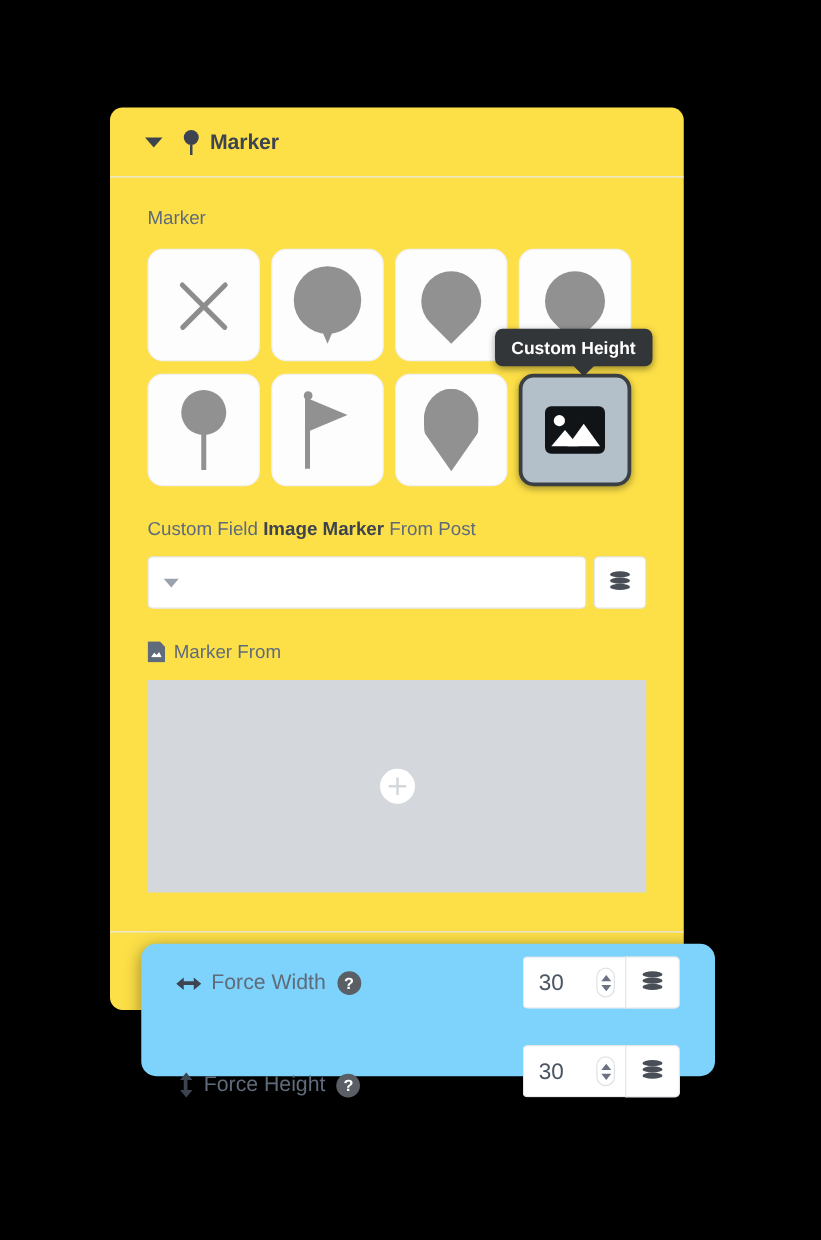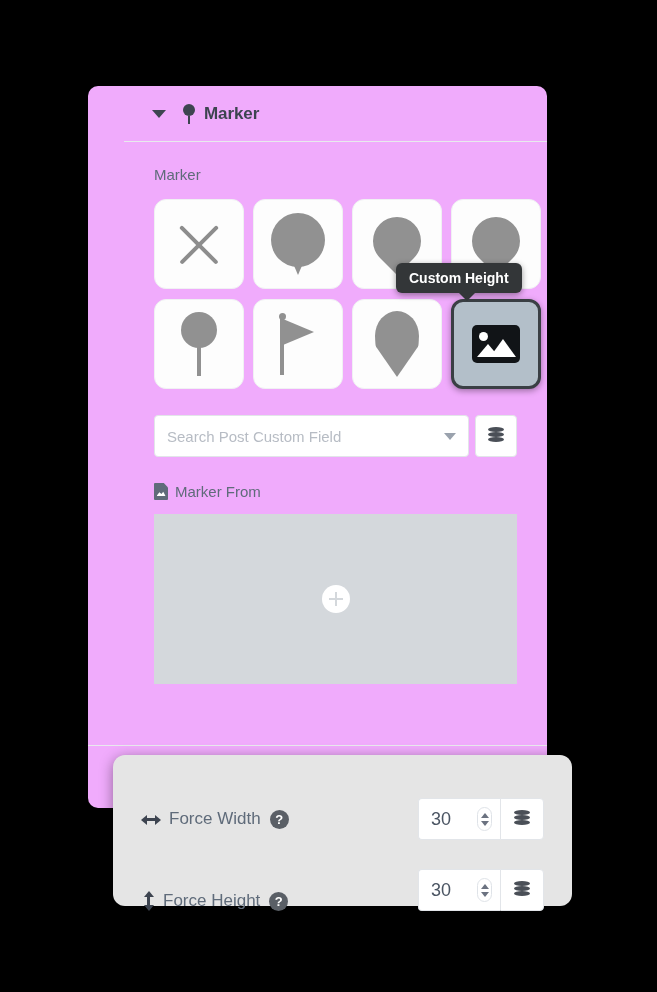--- a/index.html
+++ b/index.html
@@ -9,24 +9,23 @@
     font-family: "Liberation Sans", sans-serif;
     overflow: hidden;
   }
   .stage { position: relative; width: 657px; height: 992px; }
 
   
   .panel {
     position: absolute;
     left: 88px; top: 86px;
     width: 459px; height: 722px;
-    background: #f0abfc;
+    background: #fde047;
     border-radius: 10px;
     box-shadow: 0 2px 10px rgba(0,0,0,0.35);
-    padding-left: 36px;
   }
   .panel-header {
     height: 56px;
     display: flex; align-items: center;
     padding-left: 28px;
     border-bottom: 1px solid #e8eaed;
   }
   .caret-down {
     width: 0; height: 0;
     border-left: 7px solid transparent;
@@ -287,25 +286,25 @@
   .panel-divider {
     position: absolute;
     left: 0; right: 0; bottom: 62px;
     height: 1px; background: #e8eaed;
   }
 
   
   .panel-bottom {
     position: absolute;
     left: 113px; top: 755px;
-    width: 459px; height: 151px;
-    background: #e5e5e5;
+    width: 459px; height: 106px;
+    background: #7dd3fc;
     border-radius: 12px;
     box-shadow: 0 3px 14px rgba(0,0,0,0.4);
-    padding: 38px 28px;
+    padding: 5px 28px;
     z-index: 10;
   }
   .force-row {
     display: flex; align-items: center;
     justify-content: space-between;
     height: 52px;
   }
   .force-left { display: flex; align-items: center; }
   .force-label {
     font-size: 17px; color: #5f6b7a; margin-right: 9px;
@@ -453,24 +452,24 @@
         <div class="marker-tile selected">
           <div class="glyph g-image">
             <div class="frame"></div>
             <div class="mtn2"></div>
             <div class="mtn"></div>
             <div class="sun"></div>
           </div>
         </div>
       </div>
 
+      <div class="custom-field-label"><span>Custom Field </span><b>Image Marker</b><span> From Post</span></div>
 
       <div class="select-row">
         <div class="select-box">
-          <div class="select-placeholder">Search Post Custom Field</div>
           <div class="select-caret"></div>
         </div>
         <div class="db-btn">
           <div class="db-icon">
             <span></span>
               <span></span>
               <span></span>
           </div>
         </div>
       </div>

